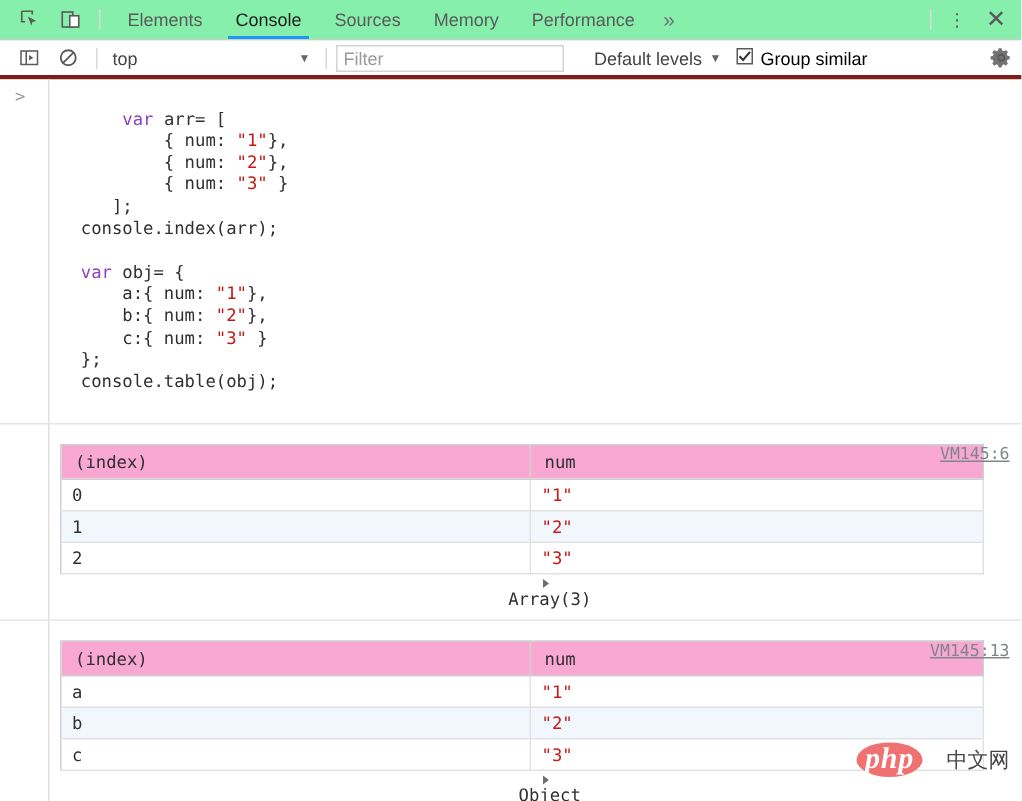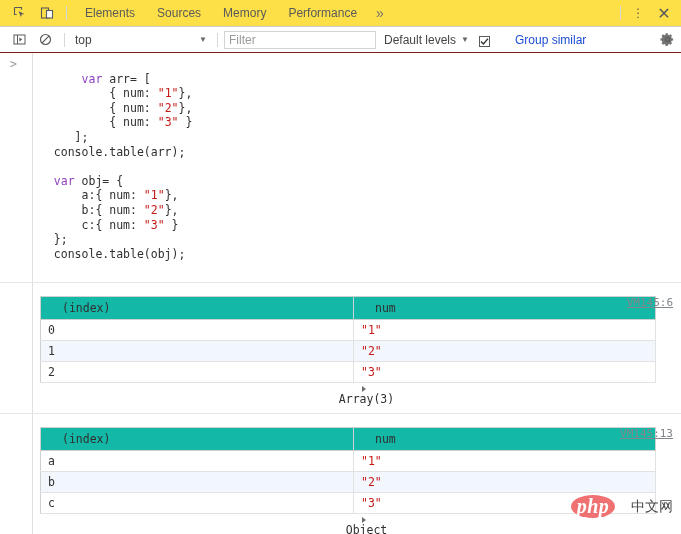--- a/index.html
+++ b/index.html
@@ -16,21 +16,21 @@
     overflow: hidden;
     position: relative;
   }
 
   
   .tabbar {
     height: 27px;
     display: flex;
     align-items: stretch;
     border-bottom: 1px solid #cdcdcd;
-    background: #fde047;
+    background: #86efac;
     box-sizing: border-box;
   }
   .tb-iconbtn {
     width: 27px;
     display: flex;
     align-items: center;
     justify-content: center;
     color: #5a5a5a;
   }
   .tb-iconbtn:first-child { margin-left: 6px; }
@@ -85,21 +85,21 @@
     justify-content: center;
     color: #5a5a5a;
   }
   .closex { font-size: 16px; margin-right: 4px; }
 
   
   .filterbar {
     height: 26px;
     display: flex;
     align-items: center;
-    border-bottom: 1px solid #7f1d1d;
+    border-bottom: 3px solid #7f1d1d;
     background: #ffffff;
     box-sizing: border-box;
   }
   .fb-icon {
     width: 26px;
     display: flex;
     align-items: center;
     justify-content: center;
     color: #5a5a5a;
   }
@@ -128,36 +128,35 @@
     font-size: 12px;
     color: #4c1d95;
     padding: 0 4px;
     box-sizing: border-box;
     outline: none;
     font-family: "Liberation Sans", sans-serif;
     max-width: 152px;
   }
   .filter-input::placeholder { color: #9a9a9a; }
   .levels {
-    margin-left: 8px;
+    margin-left: 20px;
     display: flex;
     align-items: center;
     font-size: 12px;
     color: #444;
     white-space: nowrap;
   }
   .levels .caret { font-size: 8px; margin-left: 5px; color: #666;}
   .groupsim {
     margin-left: 10px;
     display: flex;
-    align-items: flex-end;
+    align-items: flex-start;
     font-size: 12px;
-    color: #1d4ed8;
+    color: #000000;
     white-space: nowrap;
-    gap: 20px;
   }
   .cbox {
     width: 11px; height: 11px;
     border: 1px solid #5a5a5a;
     background: #fff;
     margin-right: 5px;
     display: flex;
     align-items: center;
     justify-content: center;
     box-sizing: border-box;
@@ -233,25 +232,25 @@
   .ctable {
     border-collapse: collapse;
     border: 1px solid #d0d0d0;
     margin-top: 13px;
     width: 616px;
     table-layout: fixed;
     font-family: "DejaVu Sans Mono", monospace;
     font-size: 11.5px;
   }
   .ctable th {
-    background: #14b8a6;
+    background: #f9a8d4;
     border: 1px solid #d0d0d0;
     font-weight: normal;
     text-align: left;
-    padding: 4px 21px;
+    padding: 4px 9px;
     color: #303030;
     height: 18px;
     box-sizing: border-box;
   }
   .ctable td {
     border: 1px solid #e2e2e2;
     border-left: 1px solid #d0d0d0;
     padding: 3px 7px;
     height: 19px;
     box-sizing: border-box;
@@ -334,20 +333,23 @@
       <rect x="1.5" y="2" width="7" height="10" fill="none" stroke="#5a5a5a" stroke-width="1.1"></rect>
       <rect x="6.5" y="4.5" width="6" height="7.5" fill="#fff" stroke="#5a5a5a" stroke-width="1.1"></rect>
     </svg>
   </div>
   <div class="tb-sep"></div>
 
   <div class="tabs">
     <div class="tab">
         <span>Elements</span>
       </div>
+    <div class="tab active">
+        <span>Console</span>
+      </div>
     <div class="tab">
         <span>Sources</span>
       </div>
     <div class="tab">
         <span>Memory</span>
       </div>
     <div class="tab">
         <span>Performance</span>
       </div>
     <div class="tab more">»</div>
@@ -409,21 +411,21 @@
 <div class="console">
   <div class="gutter"></div>
 
   <div class="msg divider">
     <div class="code-block">
       <span class="prompt-arrow">&gt;</span><span id="code1"><span class="kw">var</span><span> arr= [</span>
 <span>          { num: </span><span class="str">"1"</span><span>},</span>
 <span>          { num: </span><span class="str">"2"</span><span>},</span>
 <span>          { num: </span><span class="str">"3"</span><span> }</span>
 <span>     ];</span>
-<span>  console.table(arr);</span>
+<span>  console.index(arr);</span>
 <span></span>
 <span>  </span><span class="kw">var</span><span> obj= {</span>
 <span>      a:{ num: </span><span class="str">"1"</span><span>},</span>
 <span>      b:{ num: </span><span class="str">"2"</span><span>},</span>
 <span>      c:{ num: </span><span class="str">"3"</span><span> }</span>
 <span>  };</span>
 <span>  console.table(obj);</span></span>
     </div>
   </div>
 

